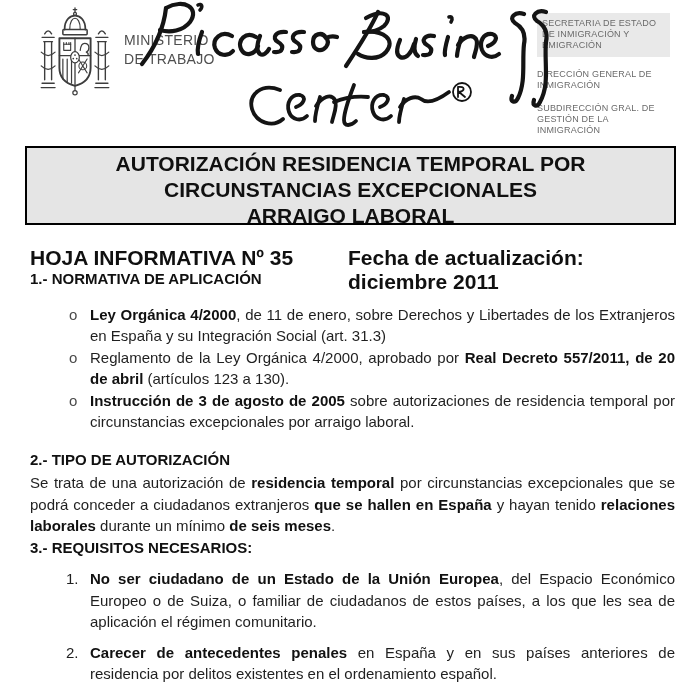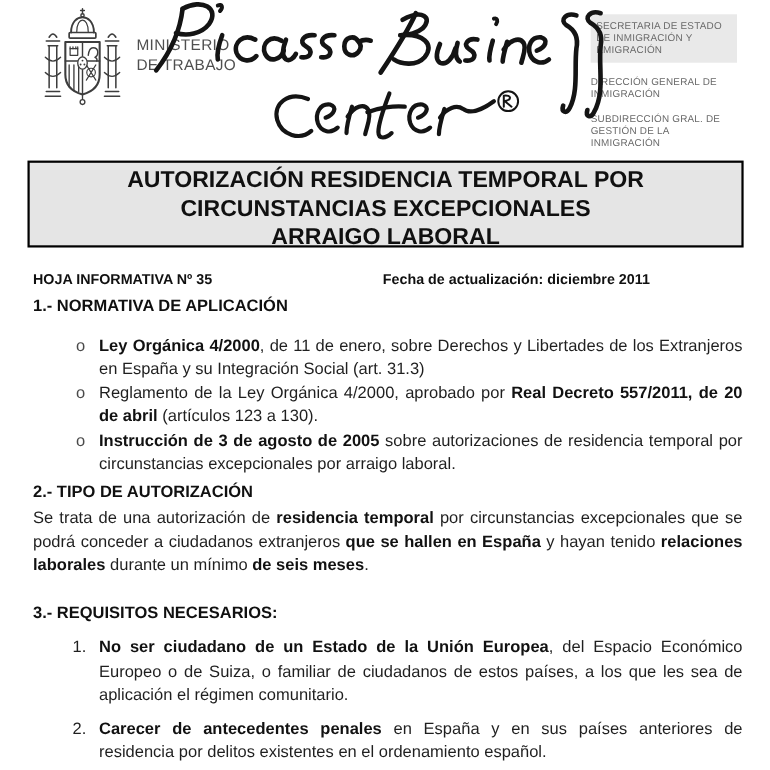--- a/index.html
+++ b/index.html
@@ -23,31 +23,31 @@
   .watermark{position:absolute;left:128px;top:0;width:452px;height:140px;z-index:5;pointer-events:none;}
   .sr{position:absolute;width:1px;height:1px;overflow:hidden;clip-path:inset(50%);white-space:nowrap;}
   
   .title-box{
     position:absolute;left:25px;top:146px;width:647px;height:72px;
     border:2px solid #000;text-align:center;
     font-weight:bold;font-size:21px;line-height:26px;color:#101010;
     padding-top:3px;background:#e5e5e5;
   }
   
-  .meta{position:absolute;left:30px;top:246px;width:645px;font-weight:bold;font-size:13px;color:#101010;}
+  .meta{position:absolute;left:30px;top:246px;width:645px;font-weight:bold;font-size:21px;color:#101010;}
   .meta .fecha{position:absolute;left:318px;top:0;}
   
   .doc{
     position:absolute;left:30px;top:268px;width:645px;
     font-size:15px;line-height:21.5px;text-align:justify;color:#1f1f1f;
   }
   .doc h2{font-size:15px;line-height:21.5px;margin:0;text-align:left;color:#101010;}
   #sec1-h{margin-top:0;}
-  #sec2-h{margin-top:4px;}
-  #sec3-h{margin-top:22px;}
+  #sec2-h{margin-top:16px;}
+  #sec3-h{}
   ul.bullets{list-style:none;margin:14px 0 0 0;padding:0;}
   ul.bullets li{position:relative;padding-left:60px;}
   .marker{position:absolute;left:39px;top:0;color:#4a4a4a;}
   .para{margin:2px 0 0 0;}
   ol.nums{list-style:none;margin:10px 0 0 0;padding:0;}
   ol.nums li{position:relative;padding-left:60px;}
   ol.nums li + li{margin-top:9px;}
   .num{position:absolute;left:36px;top:0;}
   .b{font-weight:bold;color:#111;margin-top:46px;}
 </style>

